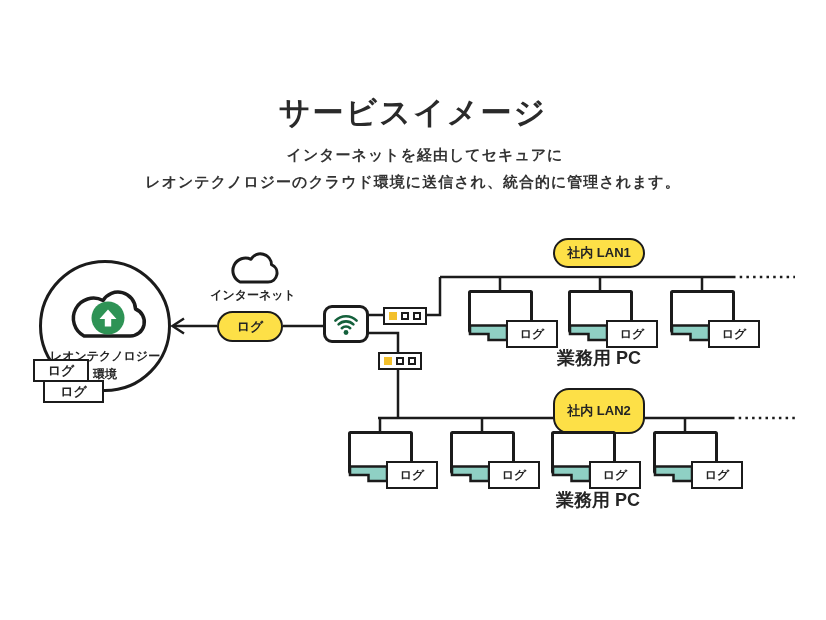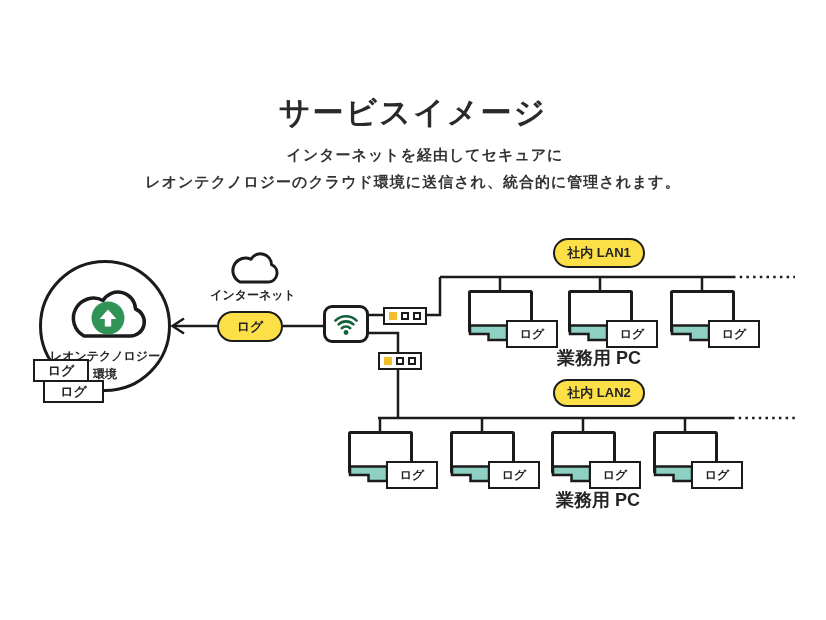--- a/index.html
+++ b/index.html
@@ -30,21 +30,21 @@
   
   .inet-cloud{left:226px;top:250px;z-index:2;}
   .inet-label{left:203px;top:287px;width:100px;text-align:center;font-size:12px;
               font-weight:700;color:#242424;z-index:2;}
   
   .pill{background:#fde047;border:2.5px solid #1b1b1b;border-radius:16px;display:flex;
         align-items:center;justify-content:center;font-size:13px;font-weight:700;
         color:#242424;z-index:2;}
   .logpill{left:217px;top:311px;width:66px;height:31px;}
   .lan1pill{left:553px;top:238px;width:92px;height:30px;}
-  .lan2pill{left:553px;top:379px;width:92px;height:28px;}
+  .lan2pill{left:553px;top:388px;width:92px;height:46px;}
   
   .router{left:323px;top:305px;width:46px;height:38px;border:3px solid #1b1b1b;
           border-radius:9px;background:#fff;display:flex;align-items:center;
           justify-content:center;z-index:2;}
   
   .switch{width:44px;height:18px;border:2.5px solid #1b1b1b;background:#fff;display:flex;
           align-items:center;gap:4px;padding-left:4px;z-index:2;}
   .sw1{left:383px;top:307px;} .sw2{left:378px;top:352px;}
   .port{width:8px;height:8px;box-sizing:border-box;}
   .port-yellow{background:#F3C02B;}

